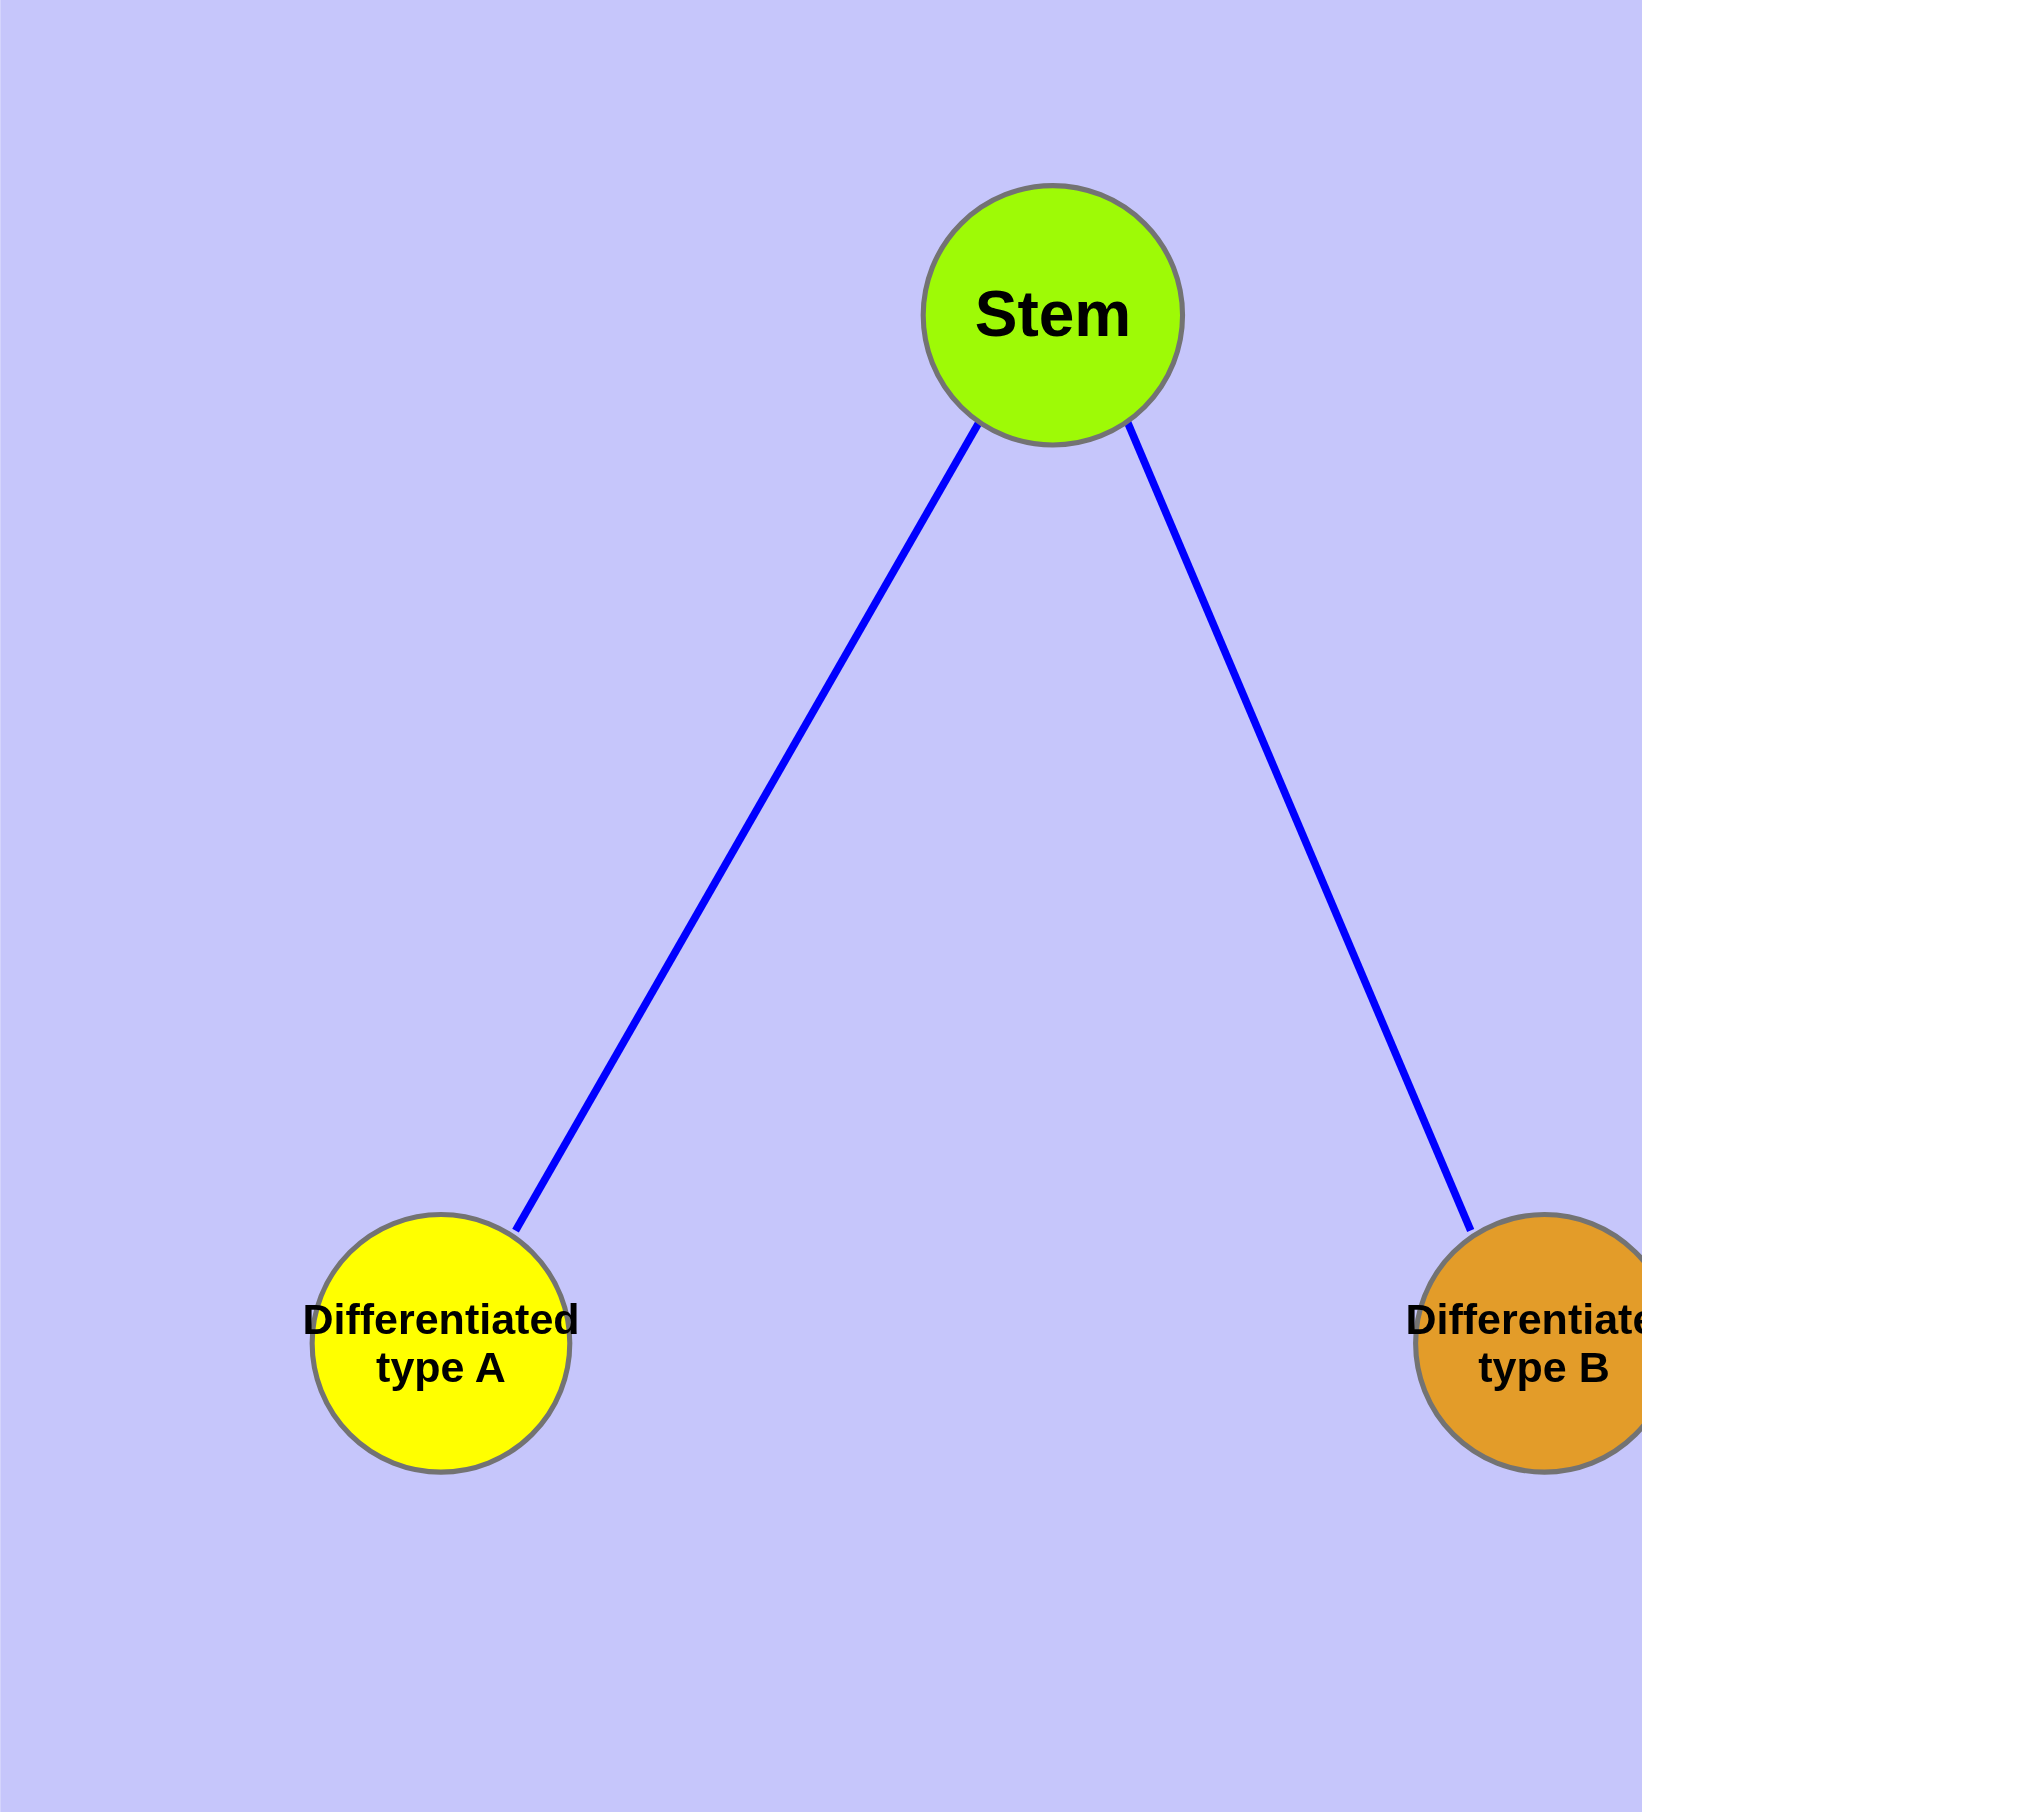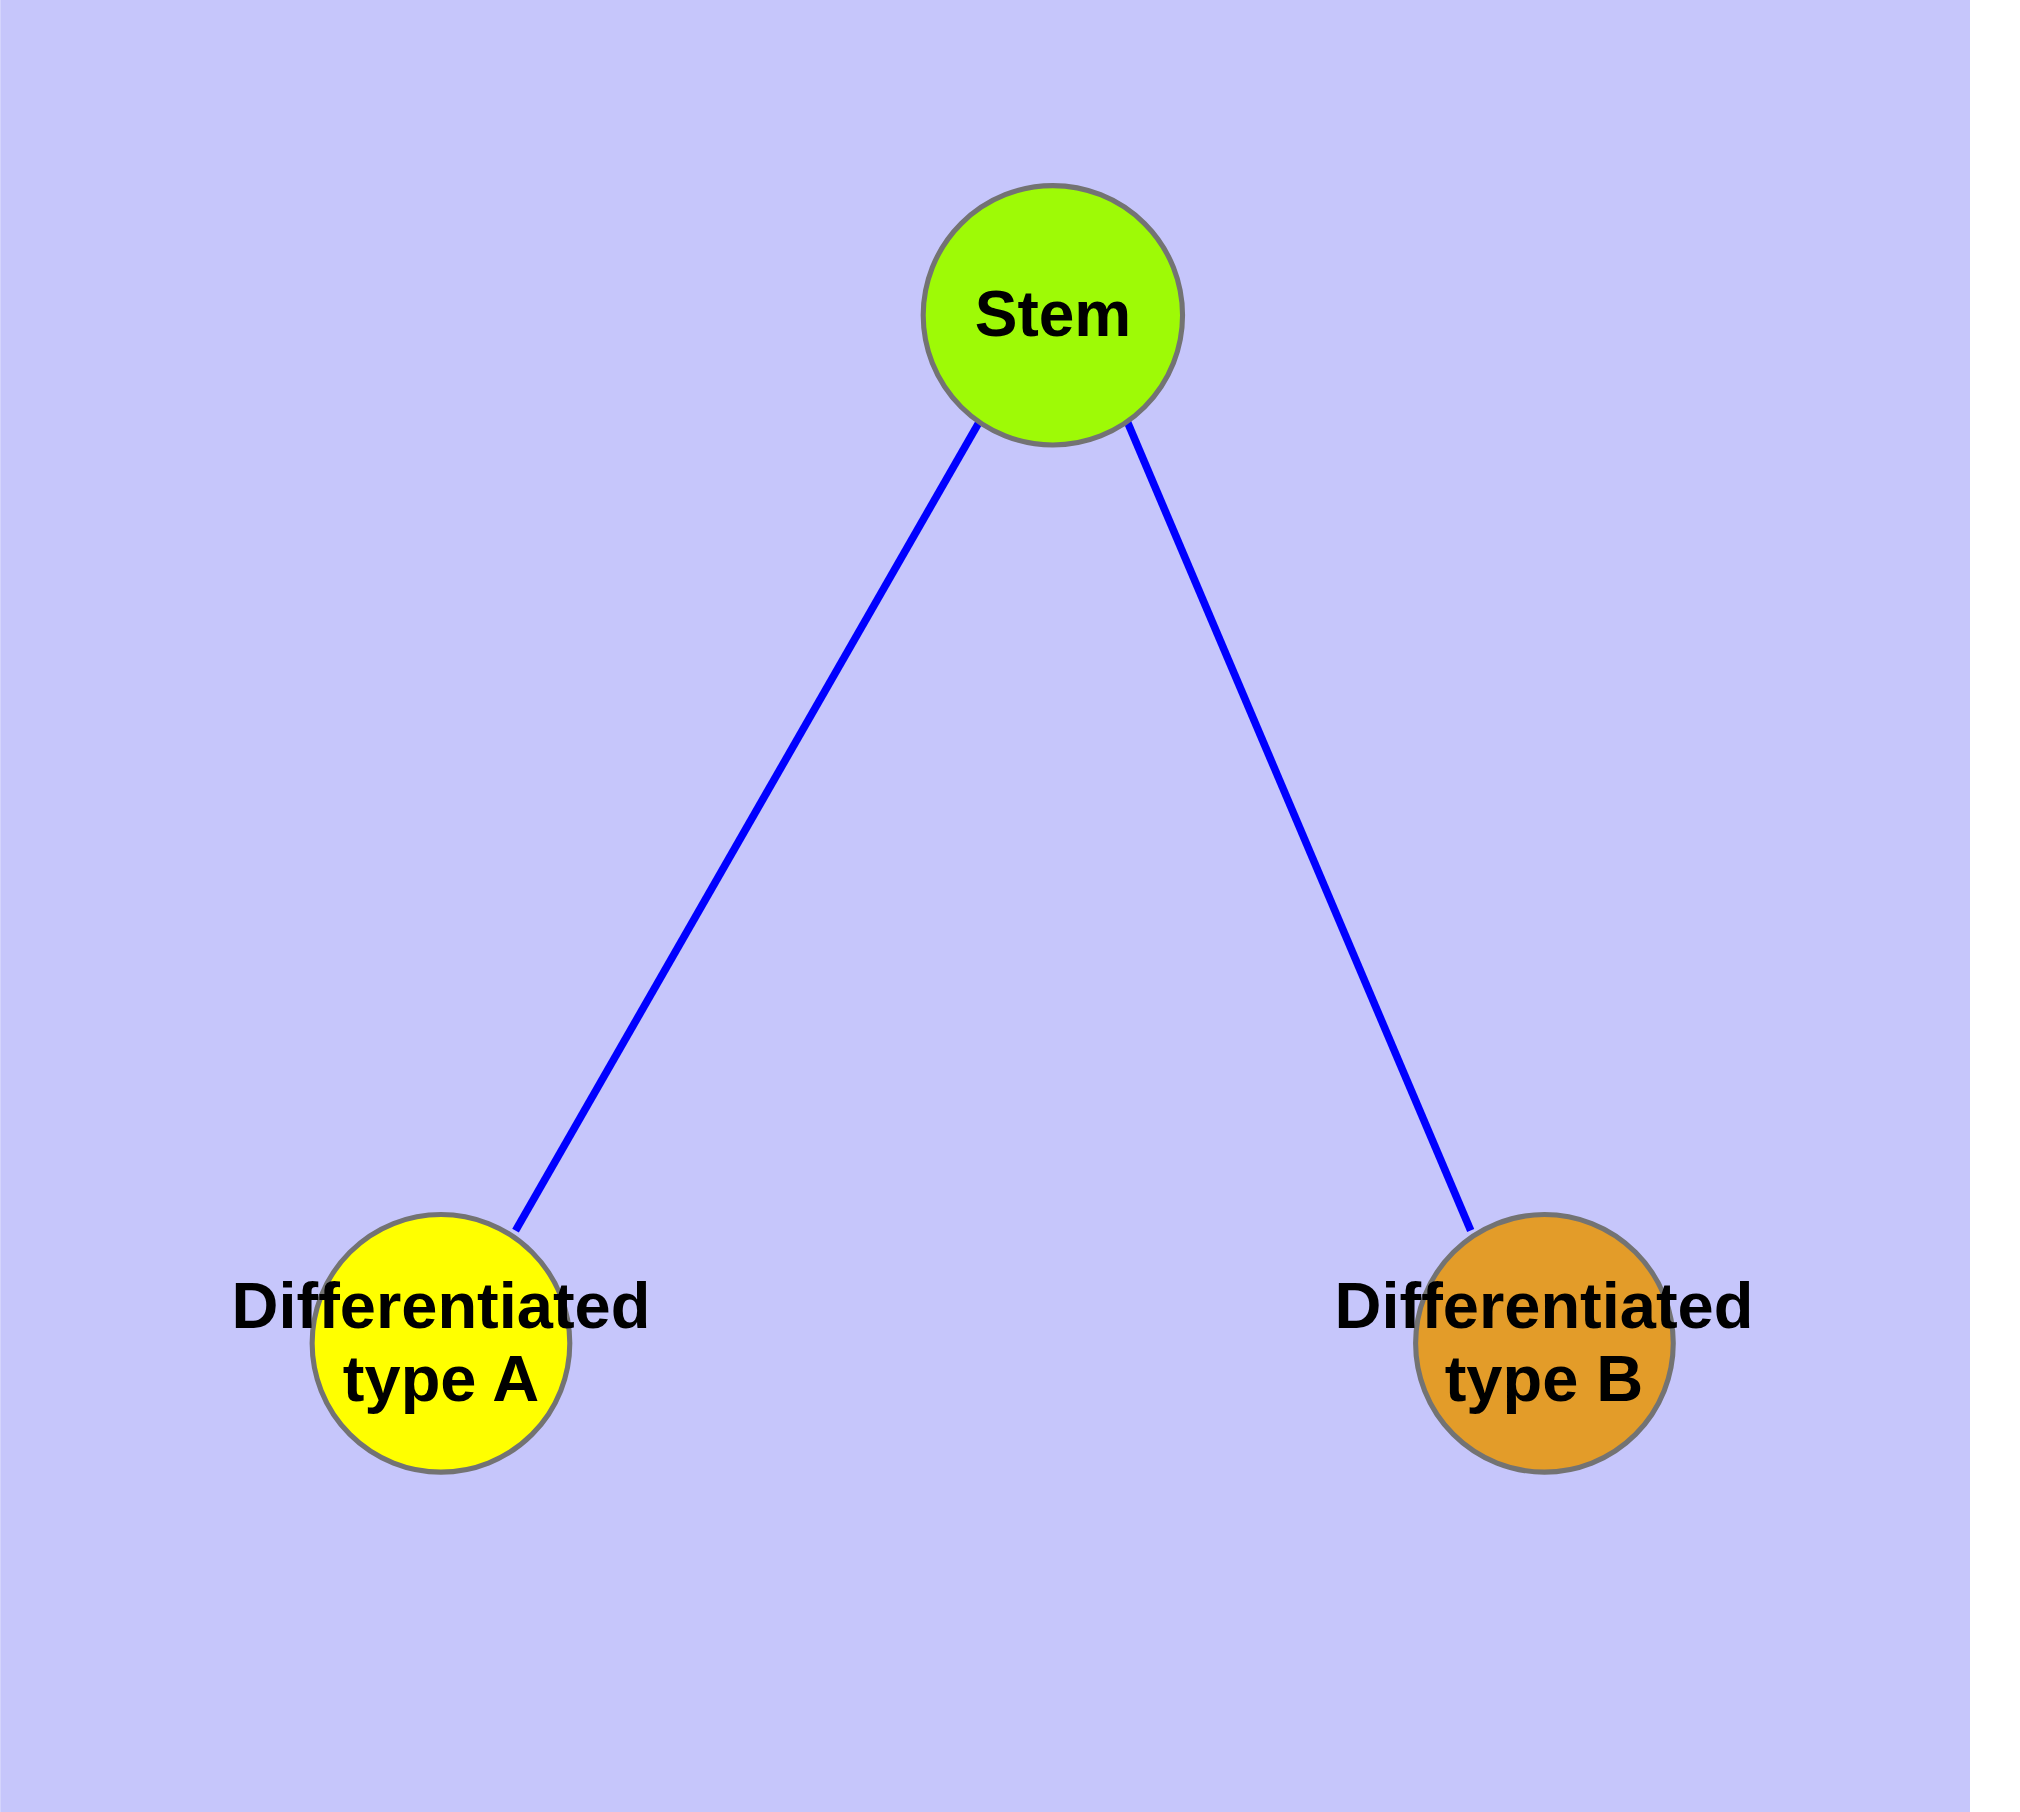--- a/index.html
+++ b/index.html
@@ -29,27 +29,27 @@
     text-align: center;
     line-height: 1.12;
     white-space: pre;
     pointer-events: none;
     transform: translate(-50%, -50%);
   }
   .node-label.root {
     font-size: 64px;
   }
   .node-label.leaf {
-    font-size: 65px;
+    font-size: 43px;
   }
 </style>
 </head>
 <body>
 
-<div id="graph-canvas" style="width: 1970px; height: 1812px;">
+<div id="graph-canvas" style="width: 1642px; height: 1812px;">
 
   <svg id="graph-plot" viewBox="0 0 2384 2138" style="width: 2021px; height: 1812px;">
     <rect id="bg-rect" x="0" y="0" width="2384" height="2138" fill="#c6c6fb"></rect>
 
     <g id="edge-layer">
       <line id="edge-0" x1="1155" y1="498" x2="608" y2="1452" stroke="#0000ff" stroke-width="9" stroke-linecap="butt"></line>
       <line id="edge-1" x1="1330" y1="498" x2="1735" y2="1452" stroke="#0000ff" stroke-width="9" stroke-linecap="butt"></line>
     </g>
 
     <g id="node-layer">

